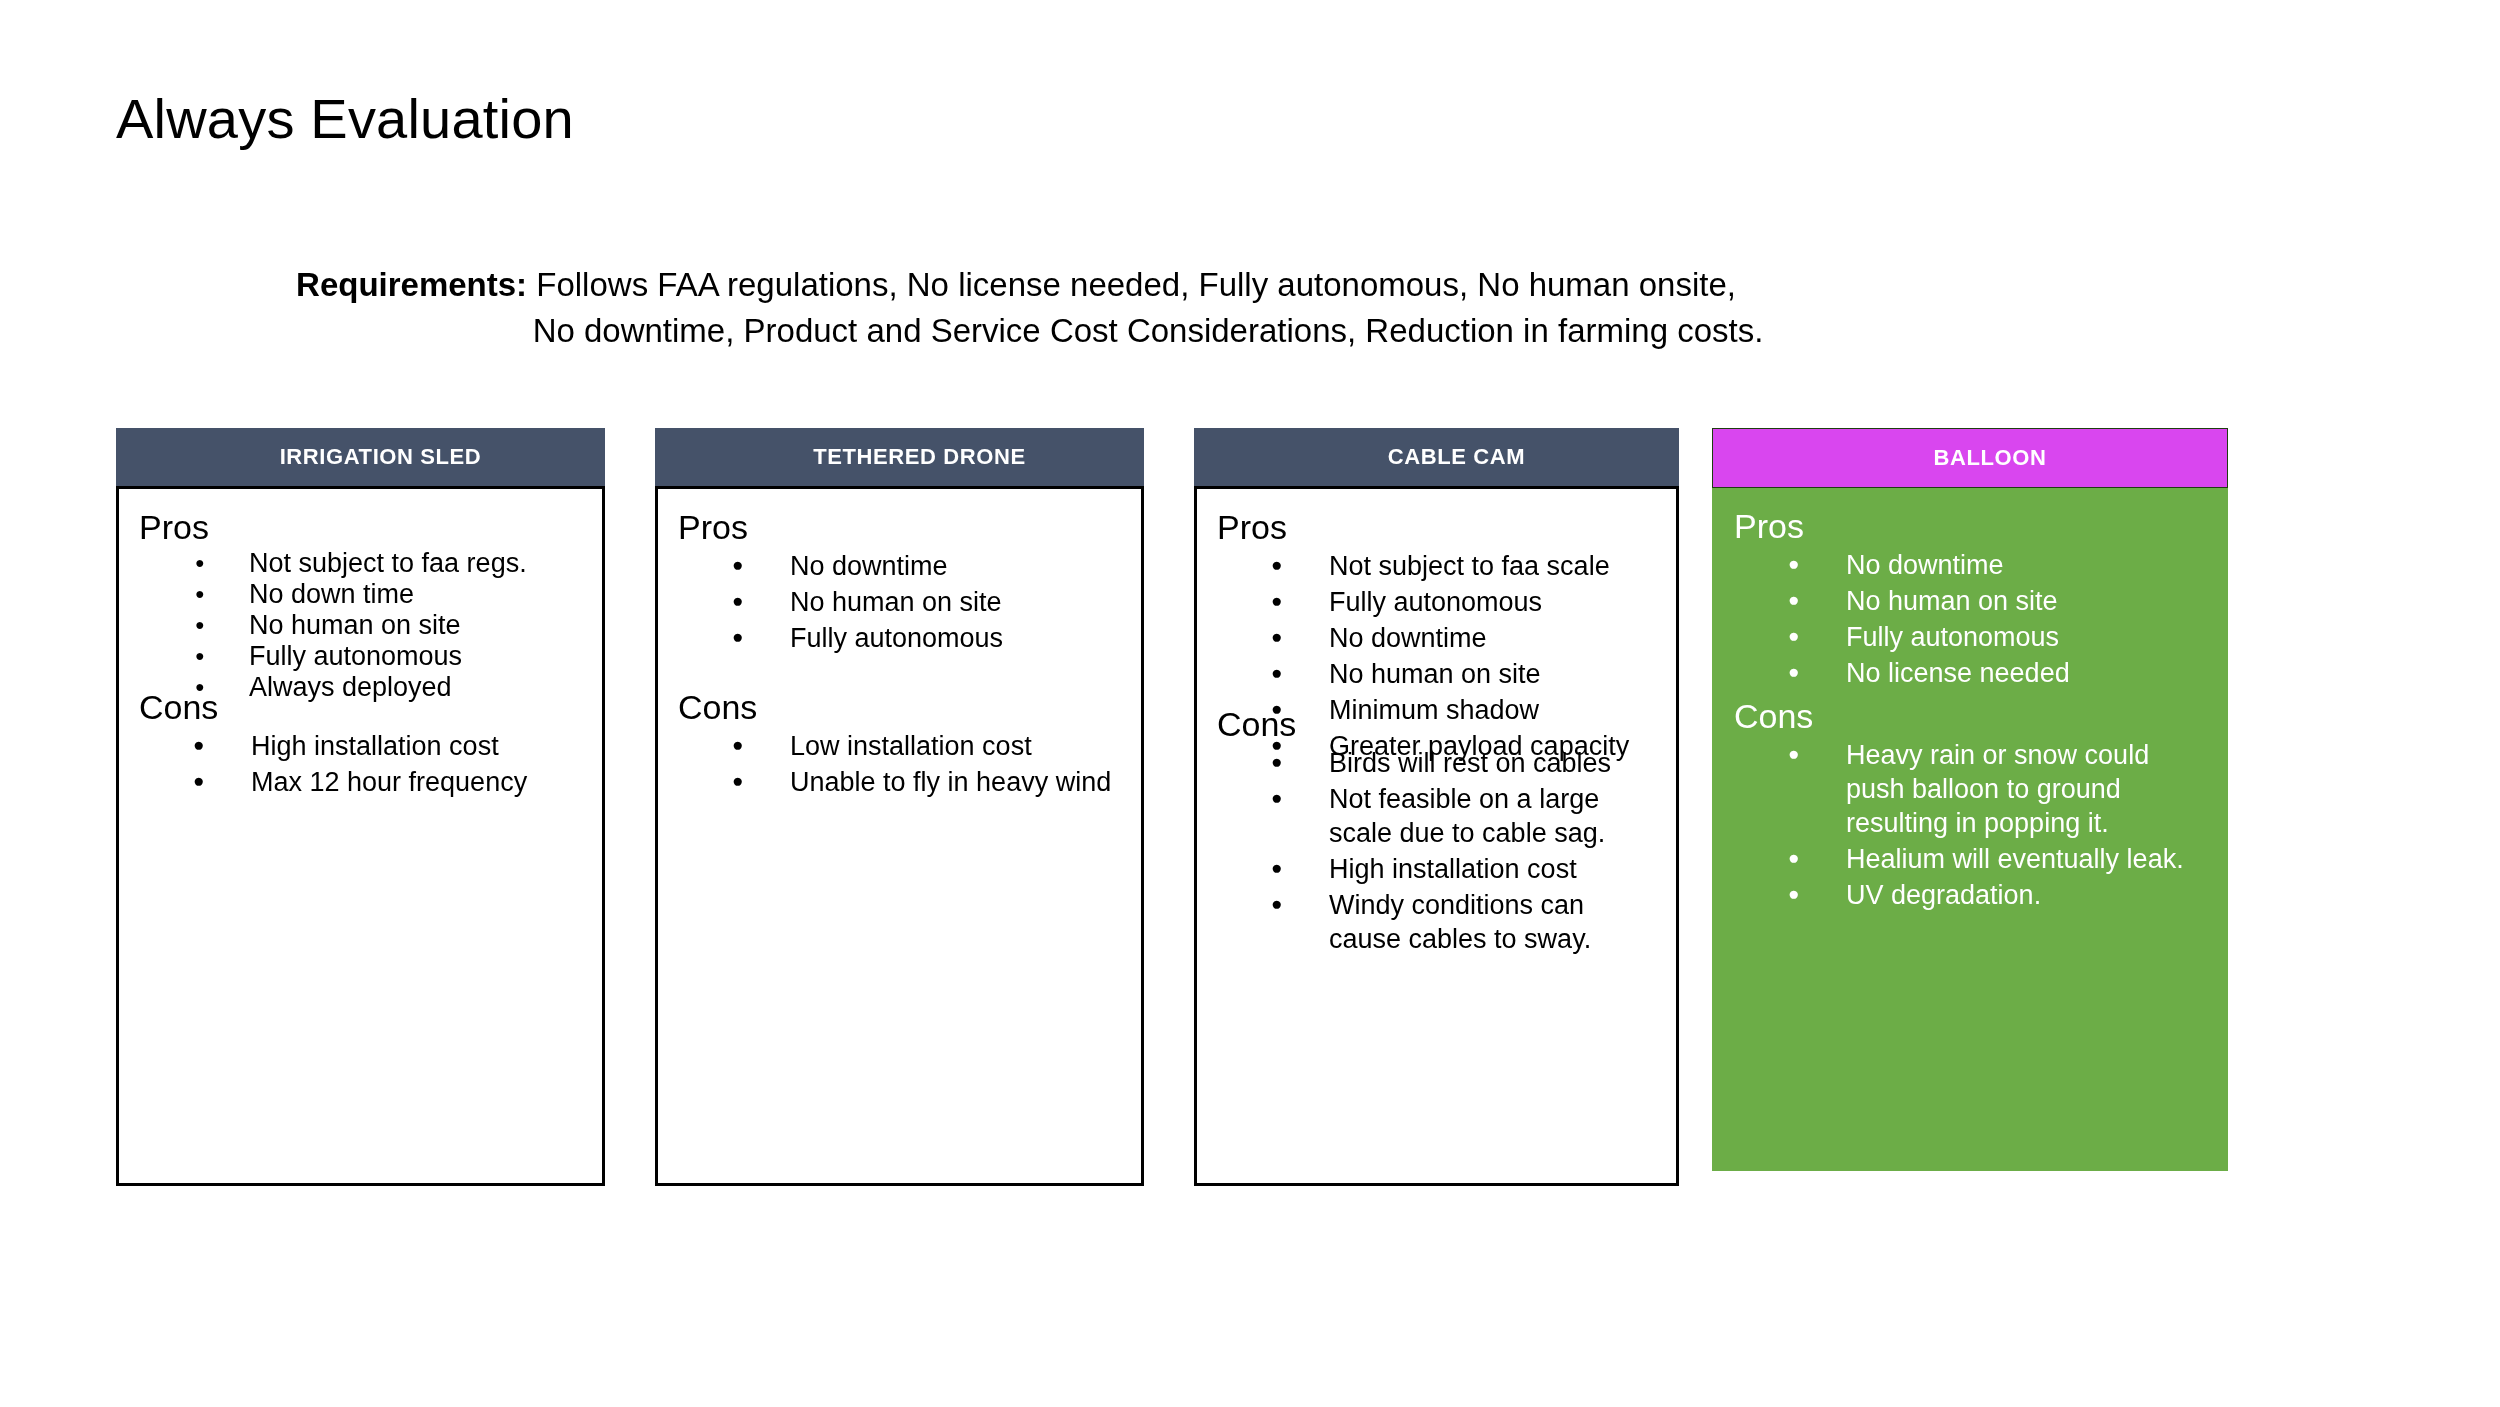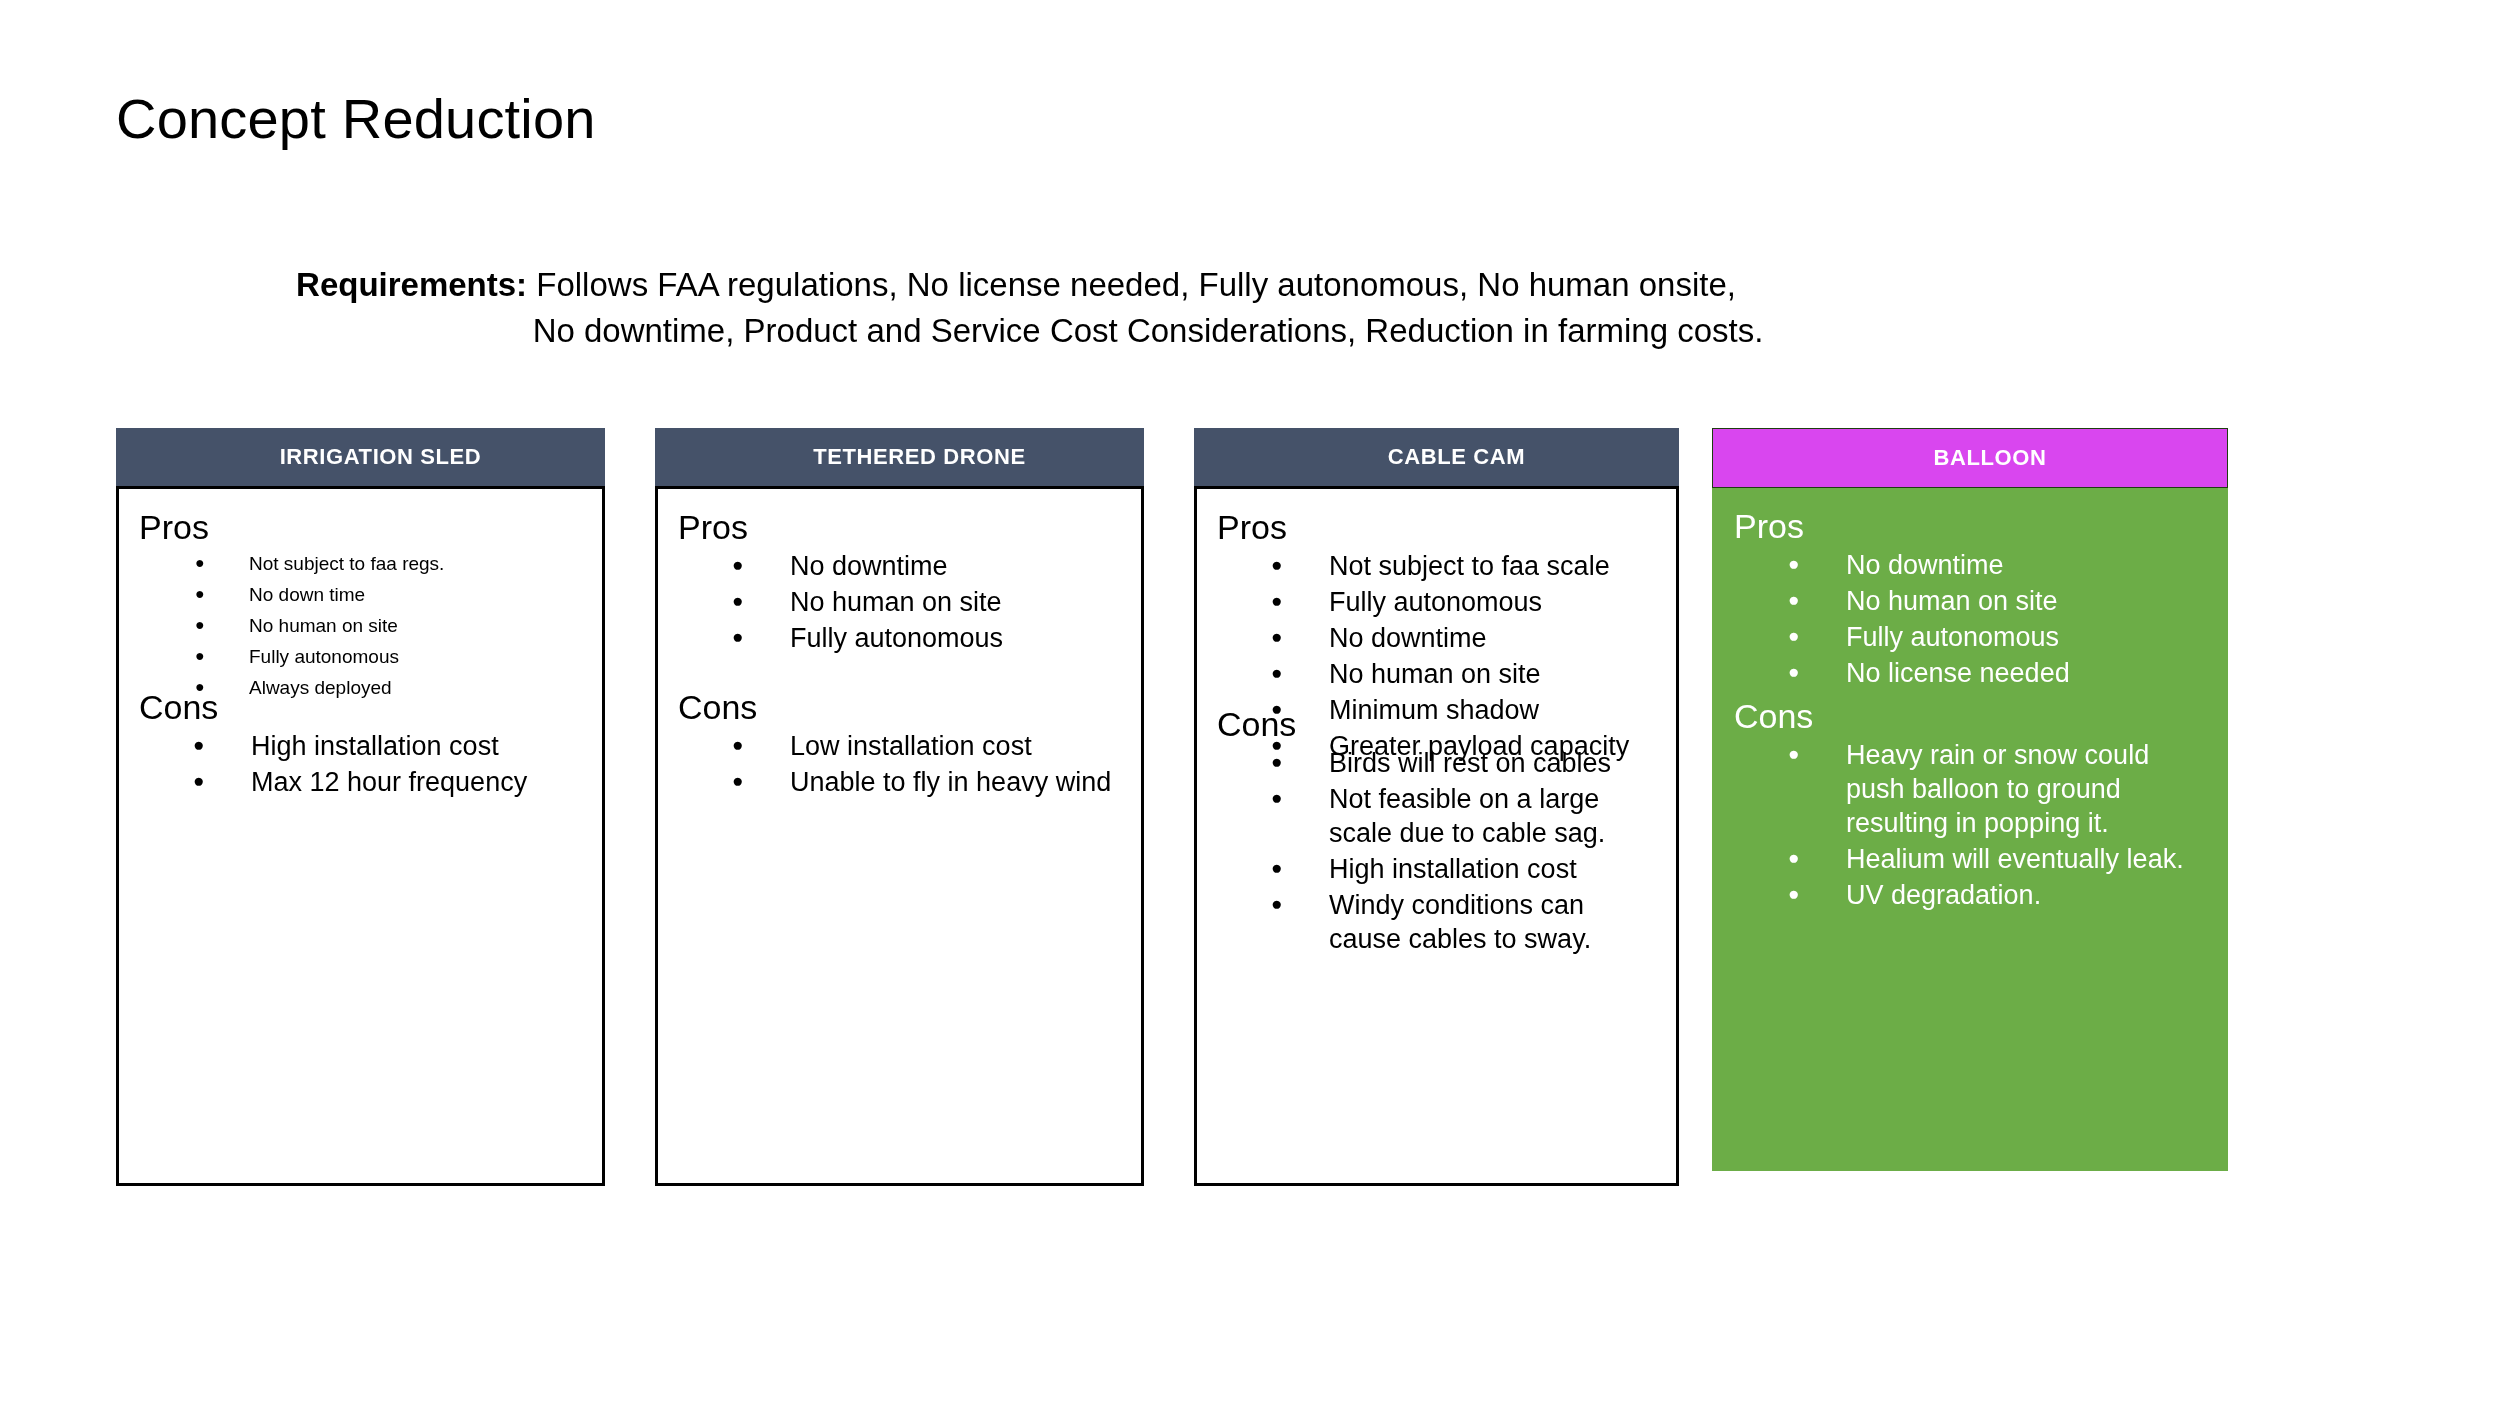--- a/index.html
+++ b/index.html
@@ -135,21 +135,21 @@
     position: absolute;
     left: 54px;
     top: -1px;
     font-size: 19px;
     line-height: 34px;
   }
   .card-4 ul.bullets li { color: #ffffff; }
 
   
   .card-1 ul.bullets li {
-    font-size: 19px;
+    font-size: 27px;
     line-height: 29px;
     padding-left: 110px;
   }
   .card-1 ul.bullets li::before {
     font-size: 16px;
     line-height: 29px;
     left: 56px;
   }
   .card-1 .cons-block ul.bullets li {
     font-size: 27px;
@@ -166,21 +166,21 @@
   .card-1 .cons-block { top: 198px; }
   .card-2 .cons-block { top: 198px; }
   .card-3 .cons-block { top: 215px; }
   .card-4 .cons-block { top: 208px; left: 22px; }
 </style>
 </head>
 <body>
 
 <div class="slide">
 
-  <div class="slide-title">Concept Reduction</div>
+  <div class="slide-title">Always Evaluation</div>
 
   <div class="requirements">
     <span class="req-label">Requirements:</span>
     <span>Follows FAA regulations, No license needed, Fully autonomous, No human onsite,</span>
     <span class="req-line2">No downtime, Product and Service Cost Considerations, Reduction in farming costs.</span>
   </div>
 
   <div class="cards">
 
     <div class="card card-1">

